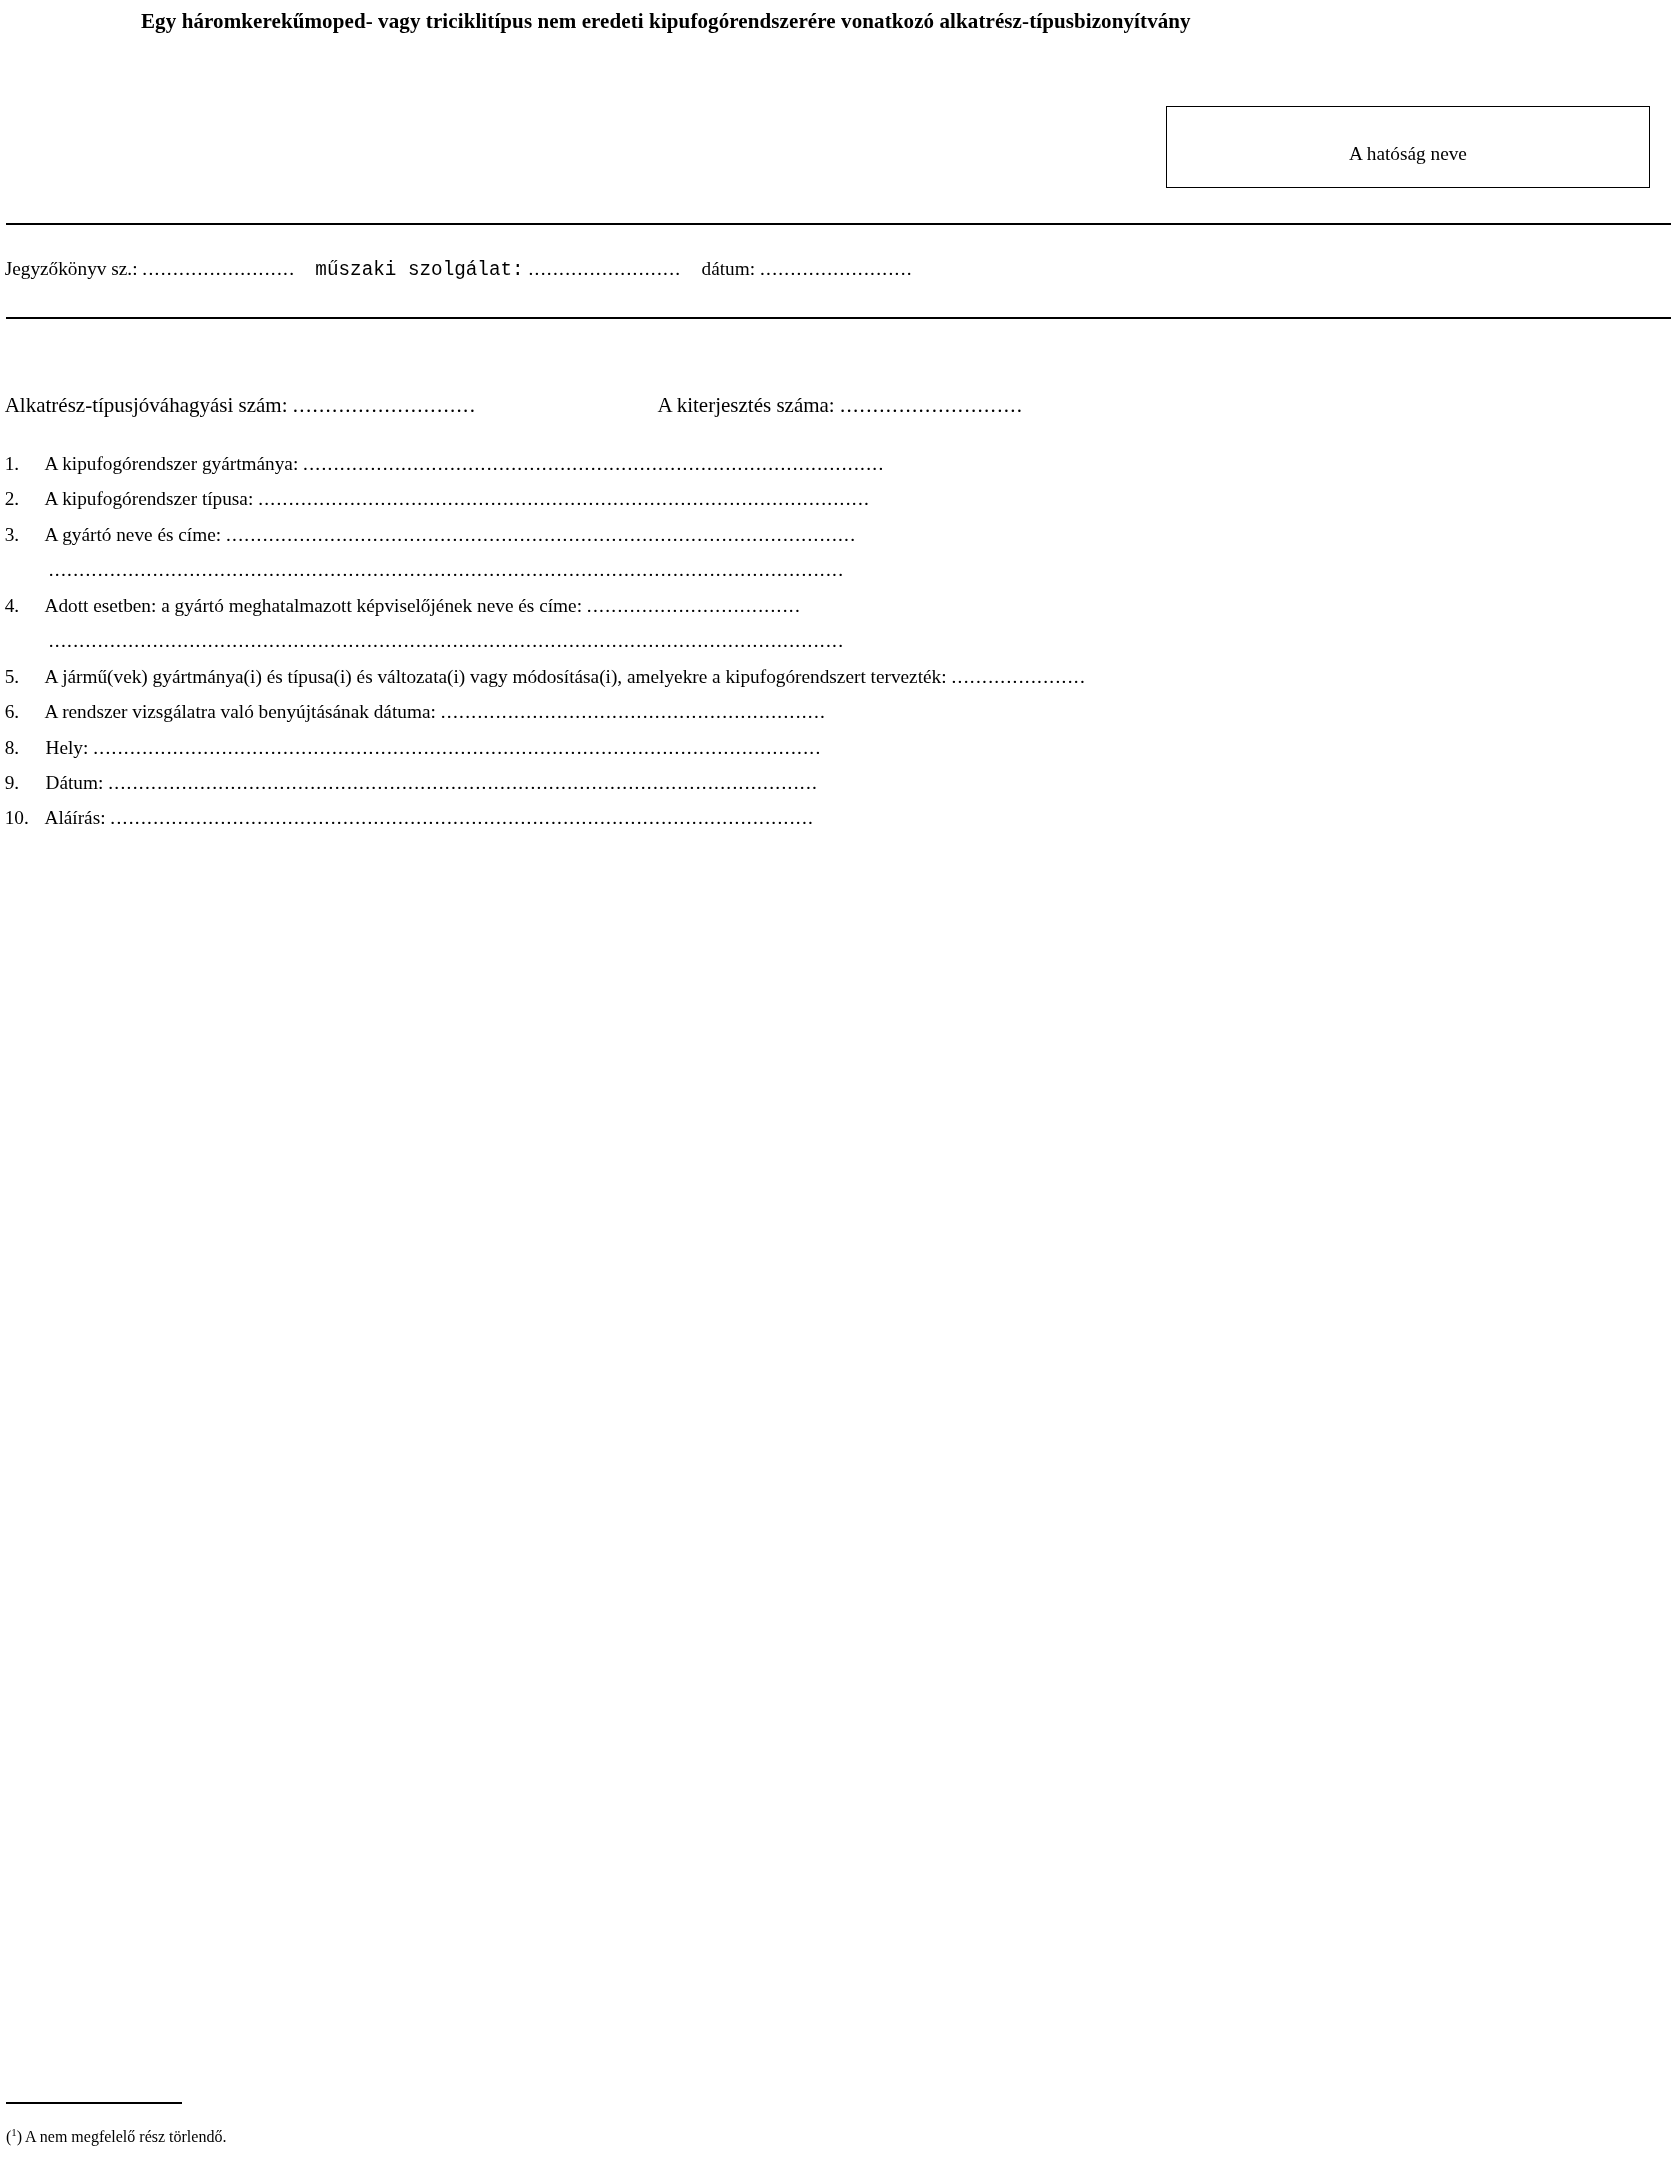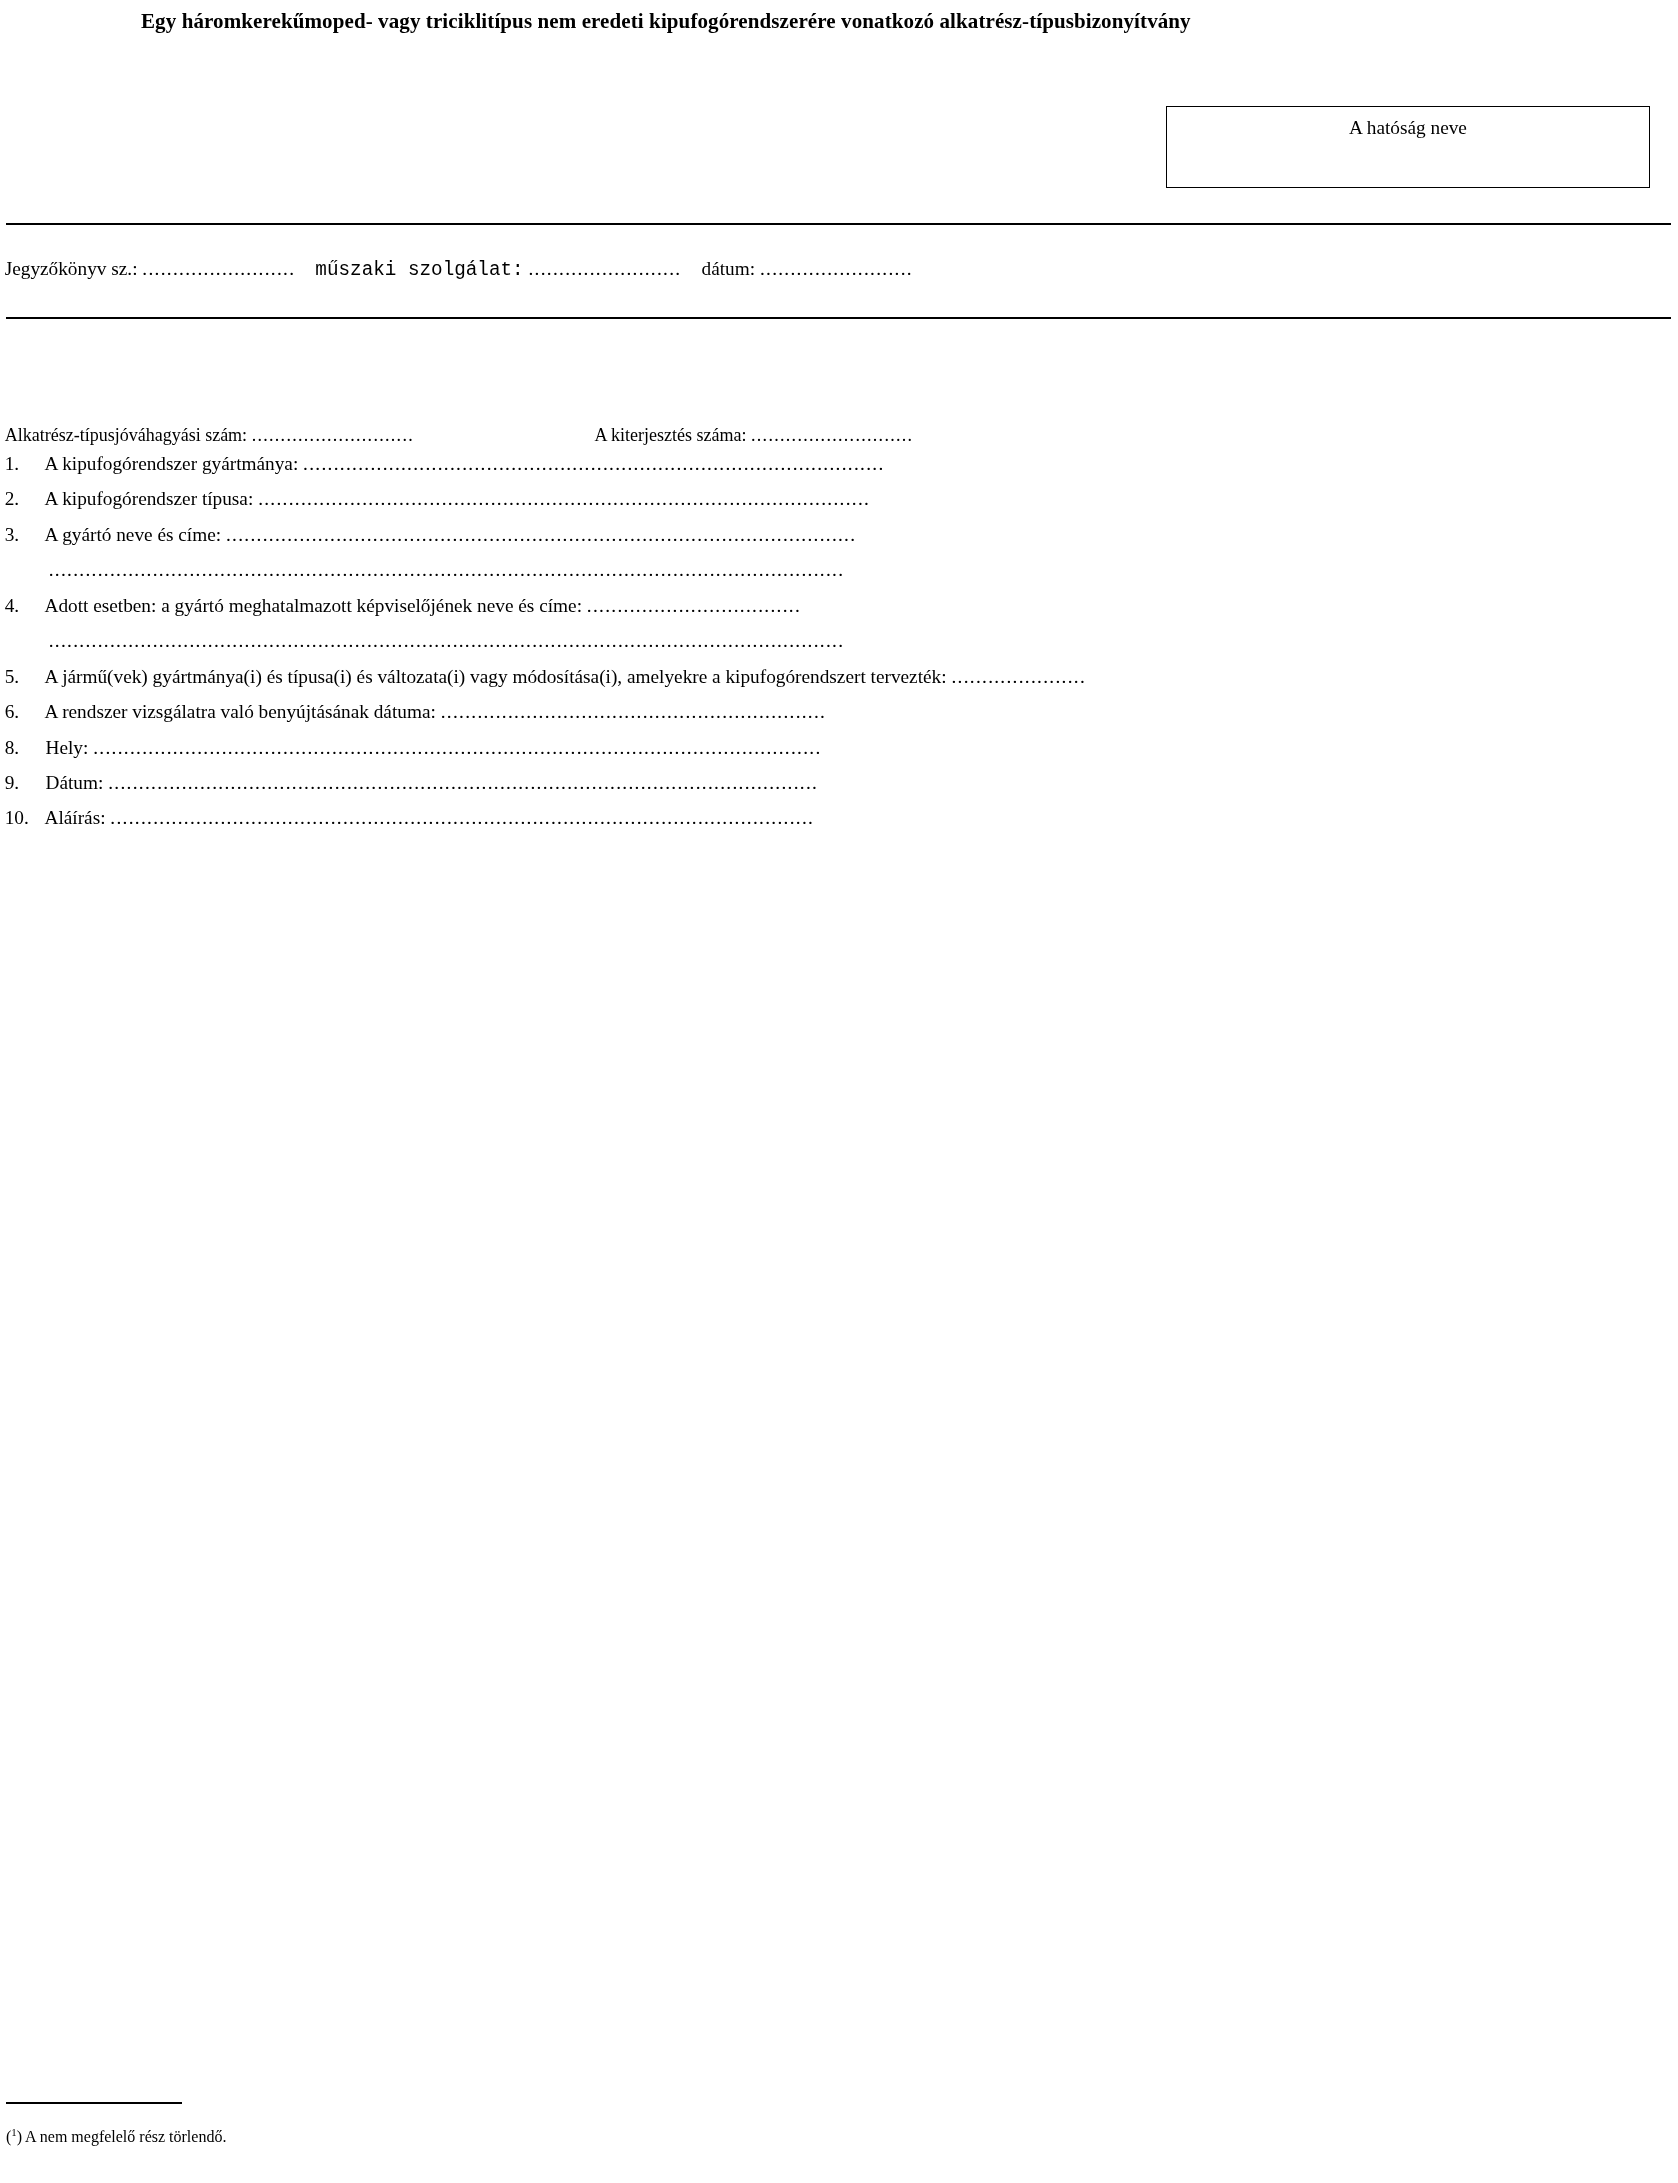--- a/index.html
+++ b/index.html
@@ -43,21 +43,21 @@
     left: 1166px;
     width: 484px;
     height: 82px;
     border: 1.8px solid #000;
     box-sizing: border-box;
   }
   .authority-text {
     position: absolute;
     left: 0;
     right: 0;
-    top: 10px;
+    top: 36px;
     text-align: center;
     font-size: 19.3px;
   }
 
   
   .rule {
     position: absolute;
     left: 5.9px;
     width: 1665px;
     height: 2.3px;
@@ -77,23 +77,22 @@
   }
   .record-row .seg { display: inline; }
   .dots { letter-spacing: 1.3px; }
 
   
   .approval-row {
     position: absolute;
     top: 393px;
     left: 4.7px;
     width: 1667px;
-    font-size: 18px;
-    white-space: nowrap;
-    margin-top: 32px;
+    font-size: 21px;
+    white-space: nowrap;
   }
   .approval-left { display: inline-block; }
   .approval-right { display: inline-block; margin-left: 176px; }
 
   
   .items {
     position: absolute;
     top: 451px;
     left: 4.7px;
     width: 1667px;

